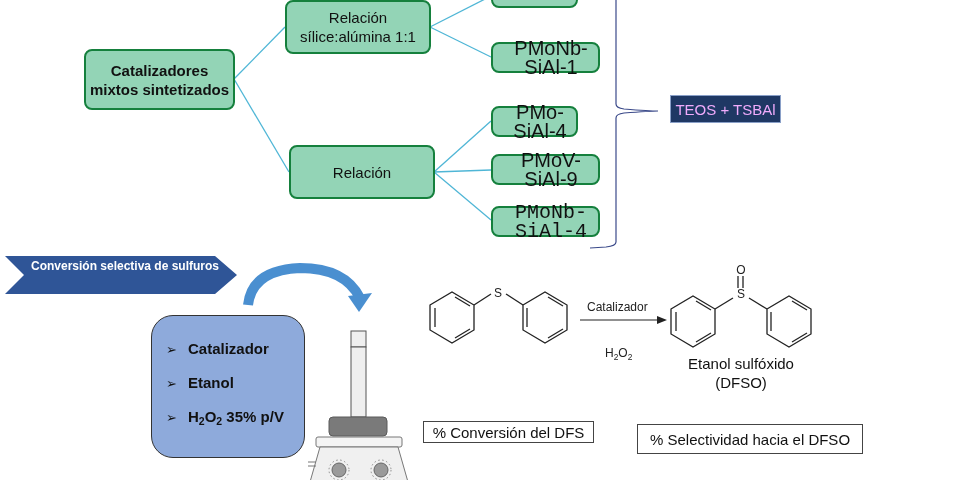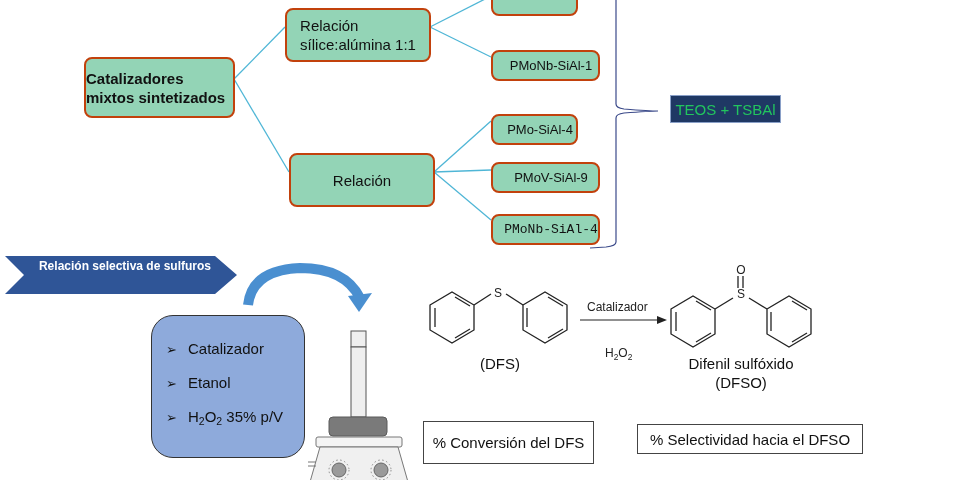--- a/index.html
+++ b/index.html
@@ -1,32 +1,32 @@
 <!DOCTYPE html>
 <html><head>
 <meta charset="utf-8">
 <style>
   html, body { margin:0; padding:0; background:#ffffff; }
   body { width:960px; height:480px; position:relative; overflow:hidden;
          font-family:"Liberation Sans", "DejaVu Sans", sans-serif; color:#111; }
-  .node { position:absolute; background:#93d4b6; border:2px solid #c2410c;
+  .node { position:absolute; background:#93d4b6; border:2px solid #15803d;
           border-radius:8px; box-sizing:border-box; display:flex;
-          align-items:center; justify-content:center; text-align:left;
-          font-size:15px; line-height:19px; color:#111;margin-top:8px; }
+          align-items:center; justify-content:center; text-align:center;
+          font-size:15px; line-height:19px; color:#111; }
   .node.root { font-weight:bold; }
-  .leaf { font-size:13px;padding-left:11px; }
+  .leaf { font-size:20px;padding-left:11px; }
   #links { position:absolute; left:0; top:0; }
   .teos { position:absolute; left:670px; top:95px; width:111px; height:28px;
-          background:#1f3864; color:#22c55e; border:1px solid #8aa0c8; box-sizing:border-box;
+          background:#1f3864; color:#f0abfc; border:1px solid #8aa0c8; box-sizing:border-box;
           display:flex; align-items:center; justify-content:center; font-size:15px; }
   .chevron-label { position:absolute; left:30px; top:258px; width:190px;
           color:#fff; font-weight:bold; font-size:12px; line-height:16px; text-align:center; }
   .reagents { position:absolute; left:151px; top:315px; width:154px; height:143px;
           background:#8eaadb; border:1.5px solid #333; border-radius:22px; box-sizing:border-box;
-          padding:16px 0 0 14px; }
+          padding:16px 0 0 14px;font-weight:bold; }
   .reagent { font-size:15px; line-height:33px; white-space:nowrap; }
   .reagent .bullet { display:inline-block; width:22px; font-size:13px; }
   .mol-label { position:absolute; text-align:center; font-size:15px; line-height:19px; }
   .boxed { position:absolute; border:1px solid #444; box-sizing:border-box;
            display:flex; align-items:center; justify-content:center; font-size:15px; background:#fff; }
   .rx-text { position:absolute; font-size:12px; color:#222; }
   sub { font-size:70%; vertical-align:-3px; line-height:0; }
 </style>
 </head>
 <body>
@@ -135,45 +135,44 @@
   <span>PMoV-SiAl-9</span>
 </div>
 <div class="node leaf" style="left:491px; top:206px; width:109px; height:31px;font-family:Liberation Mono, monospace;">
   <span>PMoNb-SiAl-4</span>
 </div>
 
 <div class="teos">
   <span>TEOS + TSBAl</span>
 </div>
 
-<div class="chevron-label">Relación selectiva de sulfuros</div>
+<div class="chevron-label">Conversión selectiva de sulfuros</div>
 
 <div class="reagents">
   <div class="reagent">
     <span class="bullet">➢</span><span>Catalizador</span>
   </div>
   <div class="reagent">
     <span class="bullet">➢</span><span>Etanol</span>
   </div>
   <div class="reagent">
     <span class="bullet">➢</span><span>H</span><sub>2</sub><span>O</span><sub>2</sub><span style="white-space:pre"> 35% p/V</span>
   </div>
 </div>
 
 <div class="rx-text" style="left:587px; top:300px;">Catalizador</div>
 <div class="rx-text" style="left:605px; top:346px;">
   <span>H</span><sub>2</sub><span>O</span><sub>2</sub>
 </div>
 
 <div class="mol-label" style="left:430px; top:354px; width:140px;">
-  <div>(DFS)</div>
 </div>
 <div class="mol-label" style="left:671px; top:354px; width:140px;">
-  <div>Difenil sulfóxido</div>
+  <div>Etanol sulfóxido</div>
   <div>(DFSO)</div>
 </div>
 
-<div class="boxed" style="left:423px; top:421px; width:171px; height:43px;justify-content:center;">
+<div class="boxed" style="left:423px; top:421px; width:171px; height:22px;justify-content:center;">
   <span>% Conversión del DFS</span>
 </div>
 <div class="boxed" style="left:637px; top:424px; width:226px; height:30px;">
   <span>% Selectividad hacia el DFSO</span>
 </div>
 
 </body></html>

